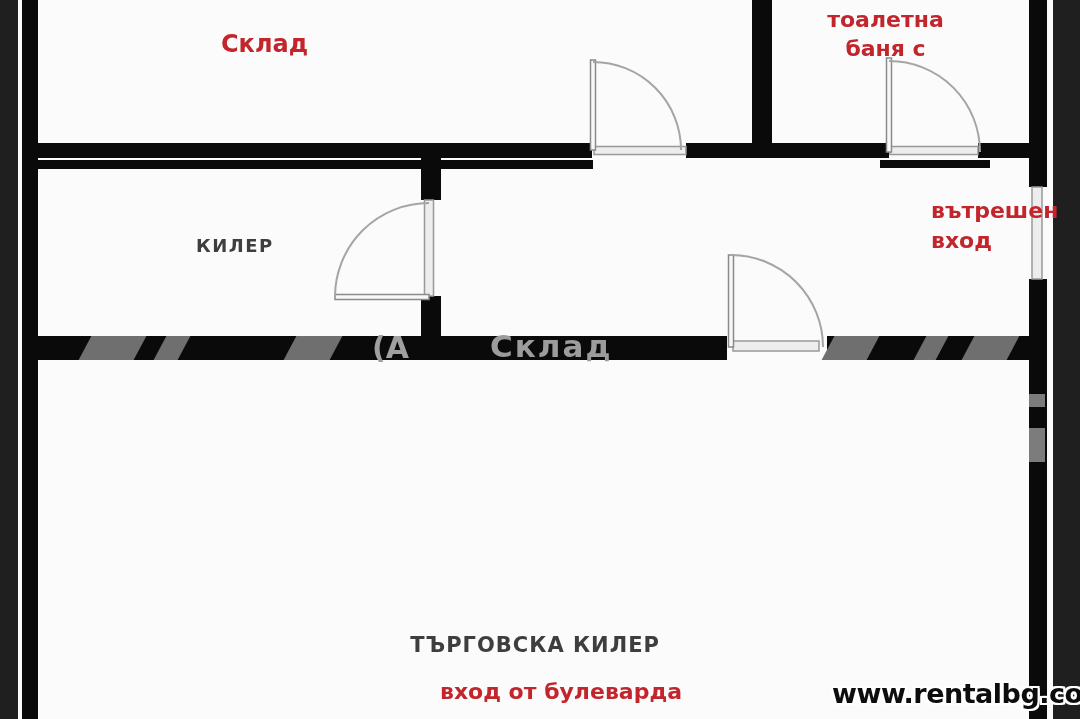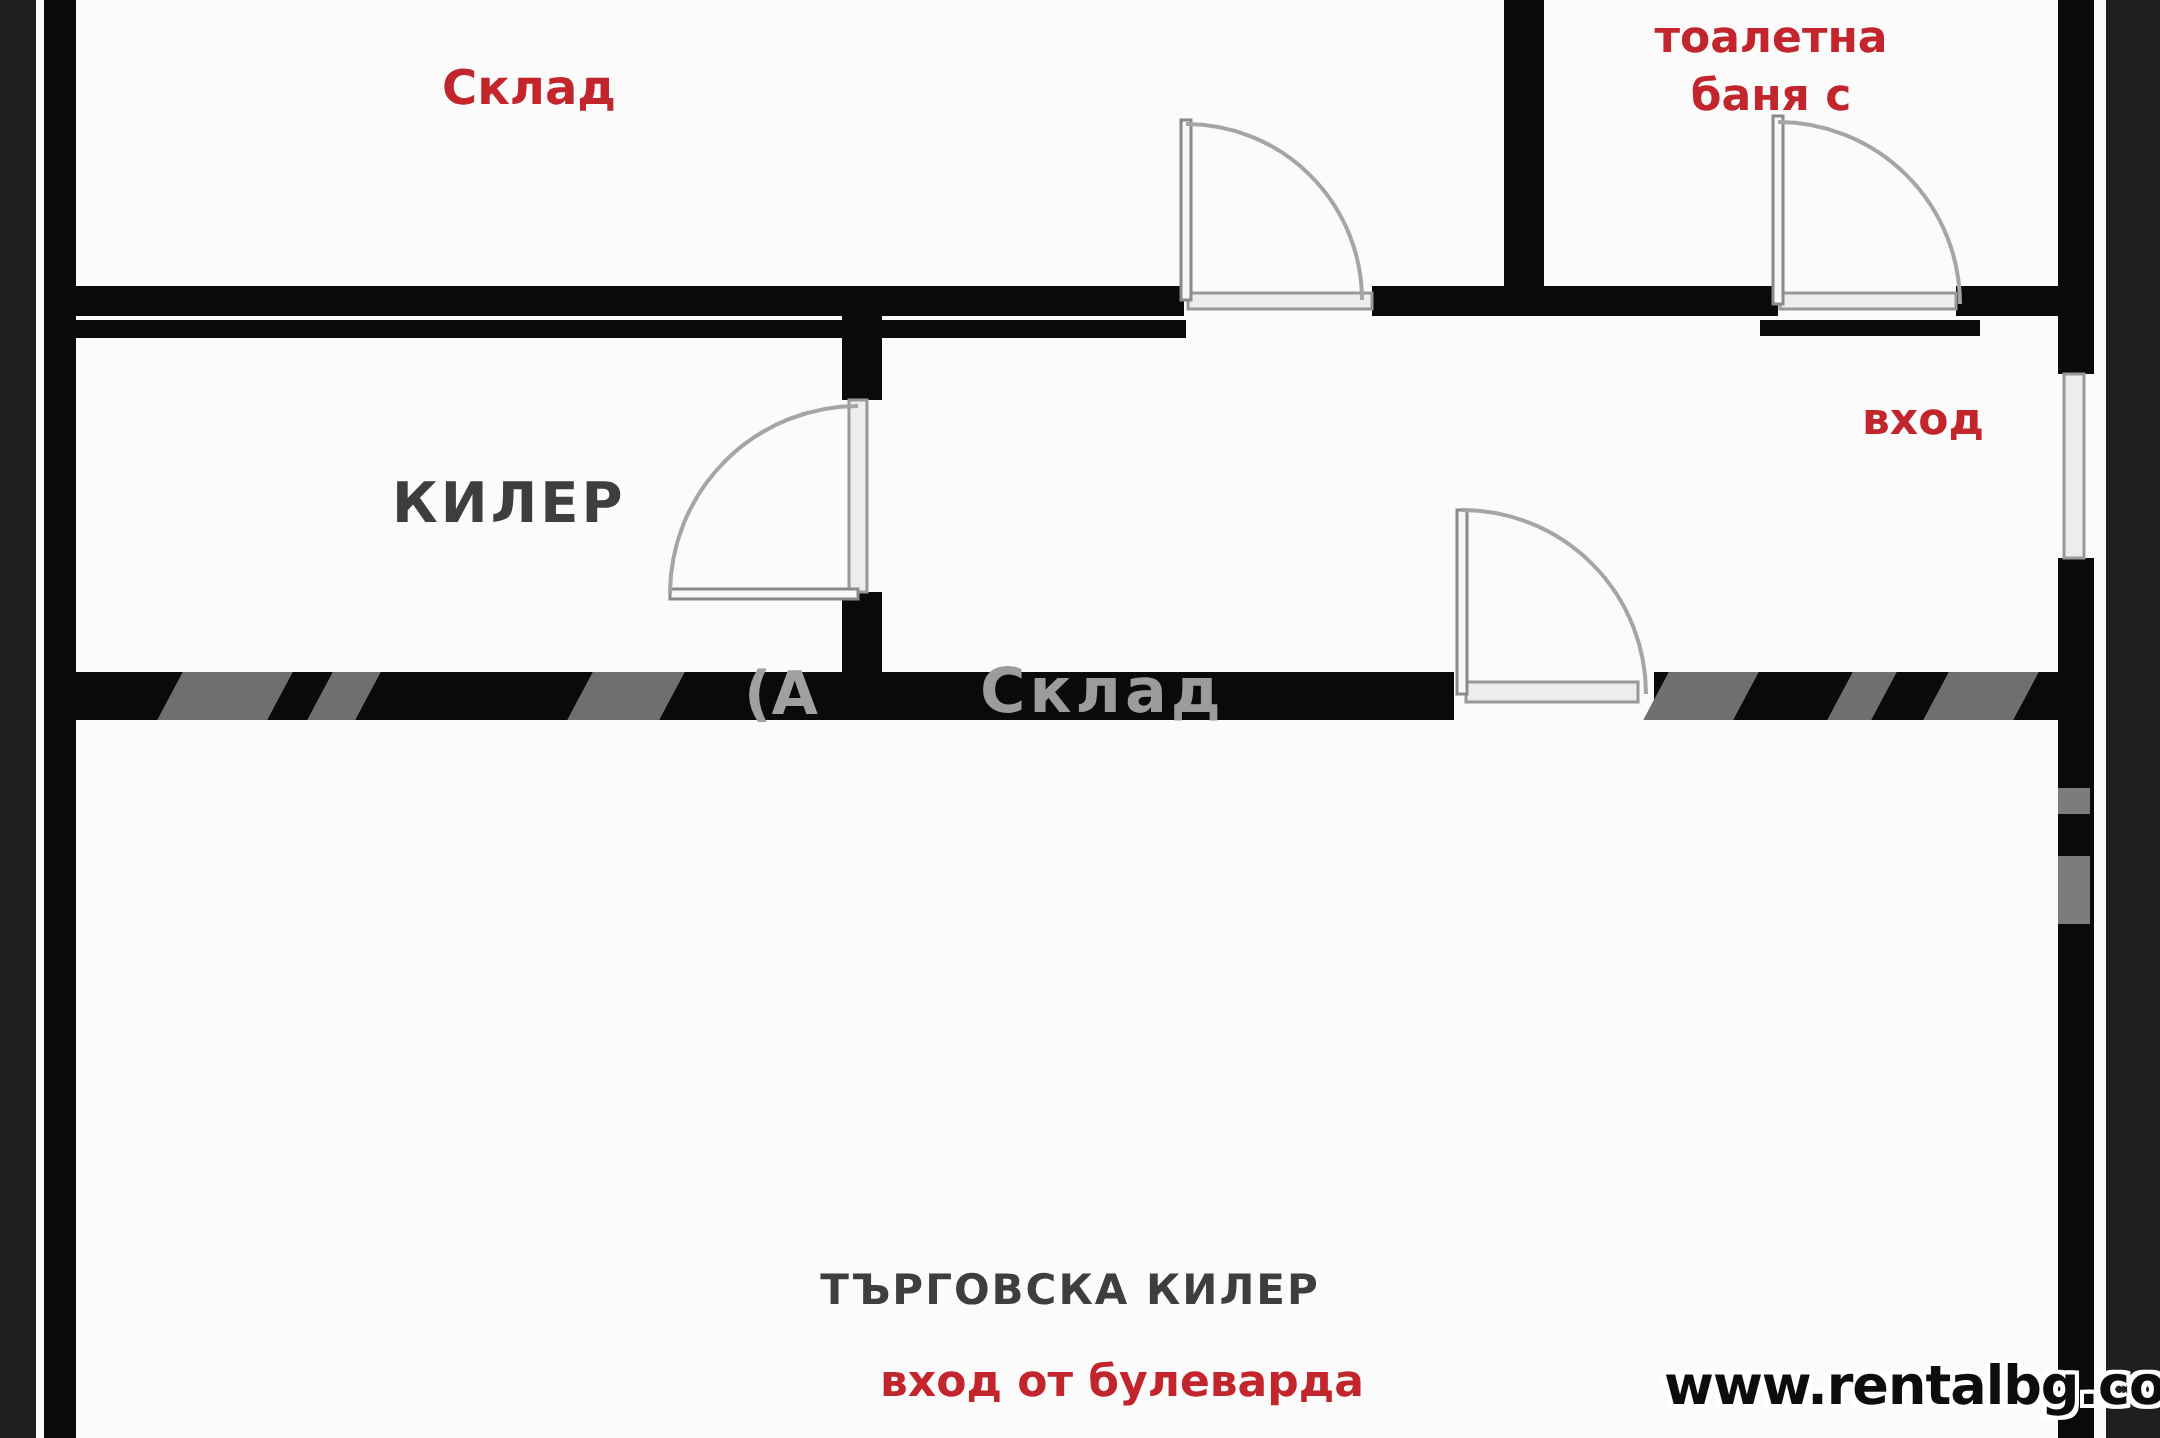--- a/index.html
+++ b/index.html
@@ -81,23 +81,24 @@
     <path d="M731,255 A92,92 0 0 1 823,347" fill="none" stroke="#a5a5a5" stroke-width="2"></path>
   </svg>
 
   <div class="abs lbl lbl-red" style="left:221px;top:30px;font-size:24px;">Склад</div>
 
   <div class="abs lbl lbl-red" style="left:813px;top:5px;width:145px;text-align:center;font-size:22px;line-height:29px;white-space:normal;">
     <div>тоалетна</div>
     <div>баня с</div>
   </div>
 
-  <div class="abs lbl lbl-dark" style="left:196px;top:235px;font-size:28px;letter-spacing:1.5px;">КИЛЕР</div>
+  <div class="abs lbl lbl-dark" style="left:196px;top:235px;font-size:18px;letter-spacing:1.5px;">КИЛЕР</div>
 
   <div class="abs lbl lbl-red" style="left:931px;top:196px;font-size:22px;line-height:30px;">
+    <div>вътрешен</div>
     <div>вход</div>
   </div>
 
   <div class="abs lbl lbl-dark" style="left:385px;top:633px;width:300px;text-align:center;font-size:21px;letter-spacing:1px;">ТЪРГОВСКА КИЛЕР</div>
 
   <div class="abs lbl lbl-red" style="left:406px;top:679px;width:310px;text-align:center;font-size:22px;">вход от булеварда</div>
 
   <div class="abs site" style="left:832px;top:678px;">www.rentalbg.com</div>
 
 </div>

